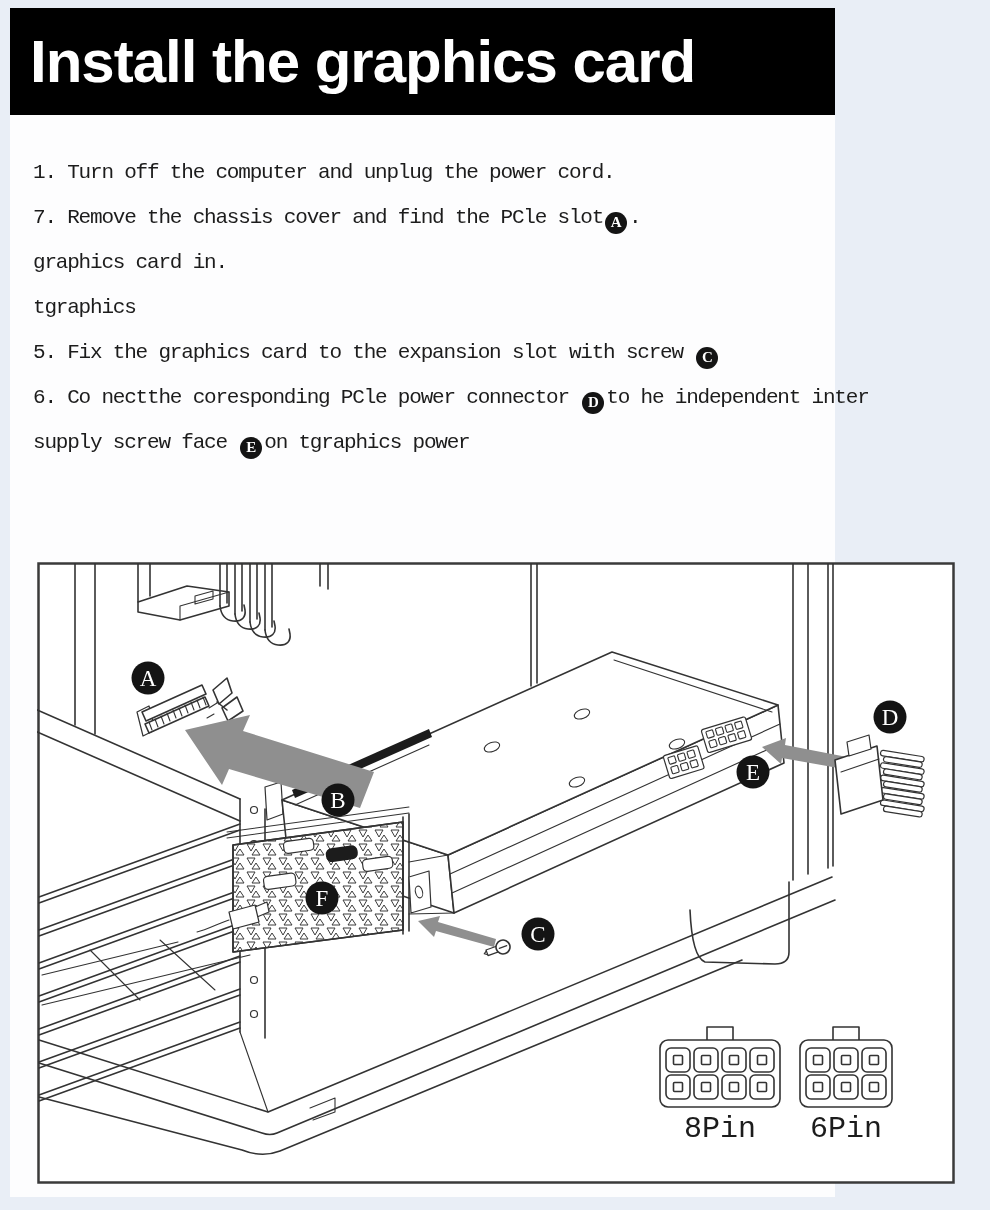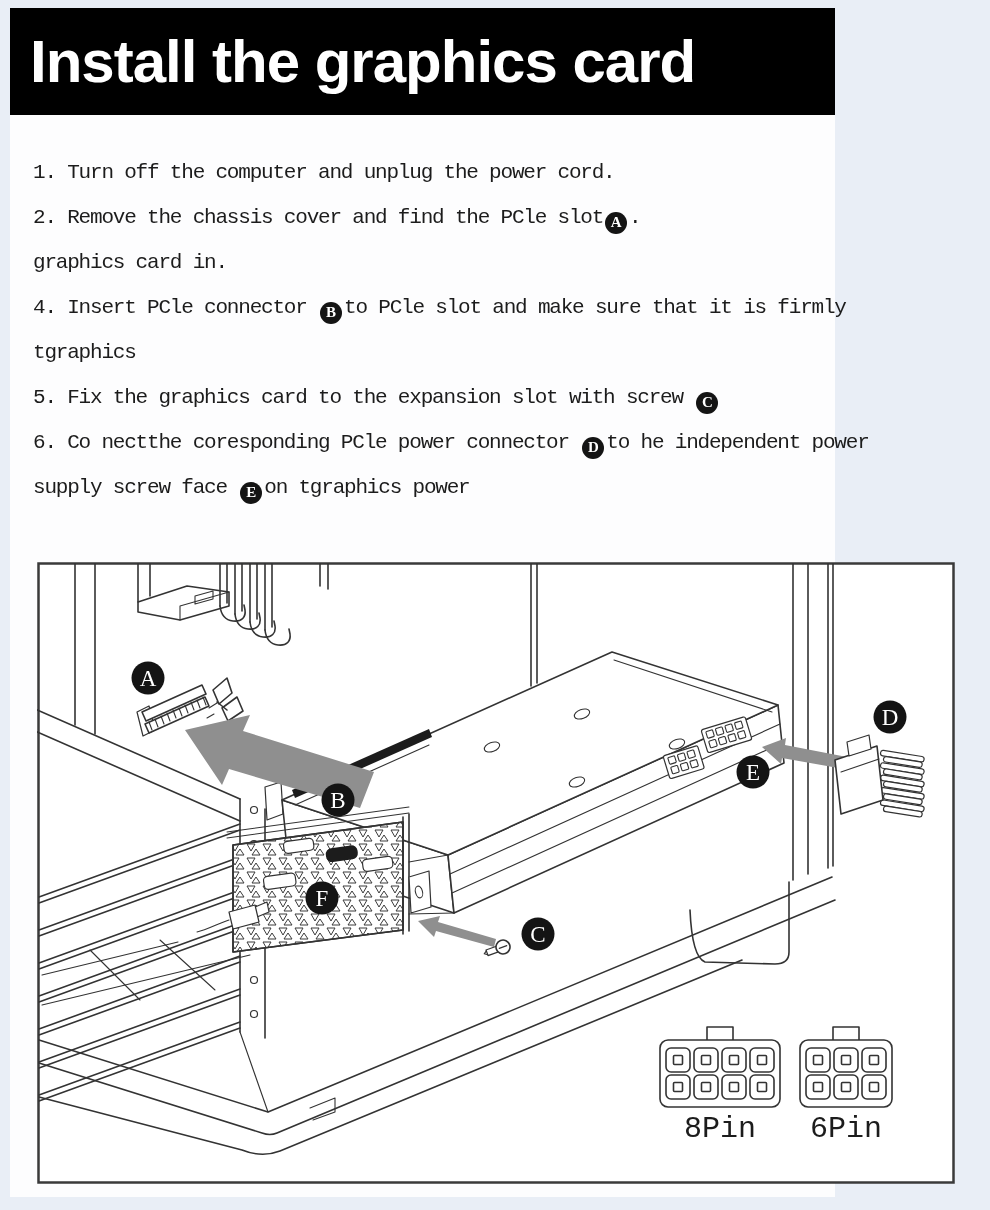--- a/index.html
+++ b/index.html
@@ -45,26 +45,25 @@
 <body>
 
 <div class="page">
 
   <div class="banner">
     <h1>Install the graphics card</h1>
   </div>
 
   <div class="instructions" id="instructions">
       <div class="iline"><span>1. Turn off the computer and unplug the power cord.</span></div>
-      <div class="iline"><span>2. Remove the chassis cover and find the PCle slot</span><span class="marker">A</span><span>.</span></div>
+      <div class="iline"><span>7. Remove the chassis cover and find the PCle slot</span><span class="marker">A</span><span>.</span></div>
       <div class="iline"><span>graphics card in.</span></div>
-      <div class="iline"><span>4. Insert PCle connector </span><span class="marker">B</span><span>to PCle slot and make sure that it is firmly</span></div>
       <div class="iline"><span>tgraphics</span></div>
       <div class="iline"><span>5. Fix the graphics card to the expansion slot with screw </span><span class="marker">C</span></div>
-      <div class="iline"><span>6. Co nectthe coresponding PCle power connector </span><span class="marker">D</span><span>to he independent power</span></div>
+      <div class="iline"><span>6. Co nectthe coresponding PCle power connector </span><span class="marker">D</span><span>to he independent inter</span></div>
       <div class="iline"><span>supply screw face </span><span class="marker">E</span><span>on tgraphics power</span></div>
     </div>
 
   <div class="diagram">
   <svg viewBox="0 0 918 622" width="918" height="622">
 
     <rect x="1.5" y="1.5" width="915" height="619" fill="#ffffff" stroke="#3a3a3a" stroke-width="2.5"></rect>
 
     <g>
 

